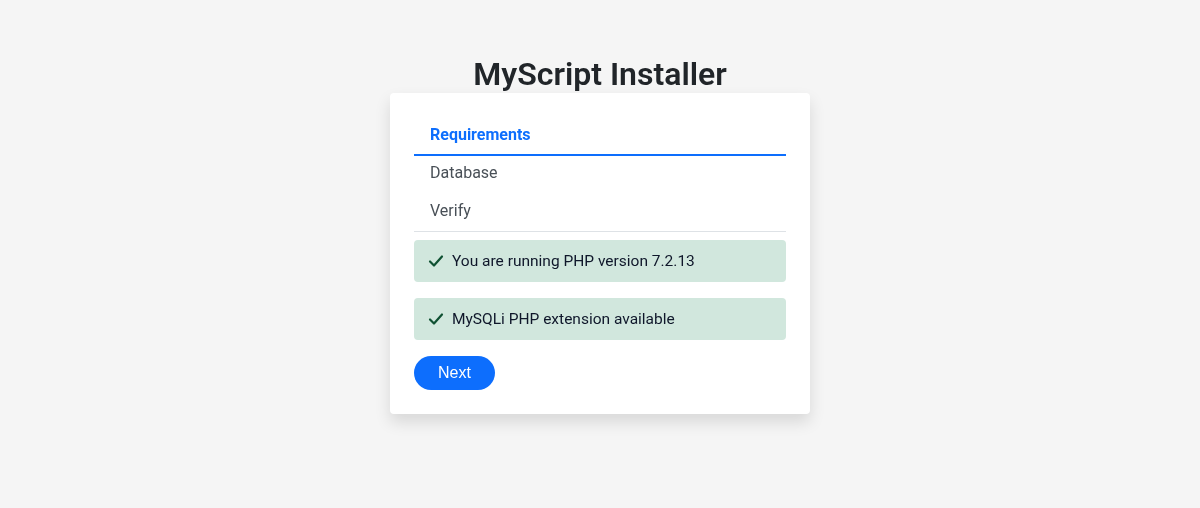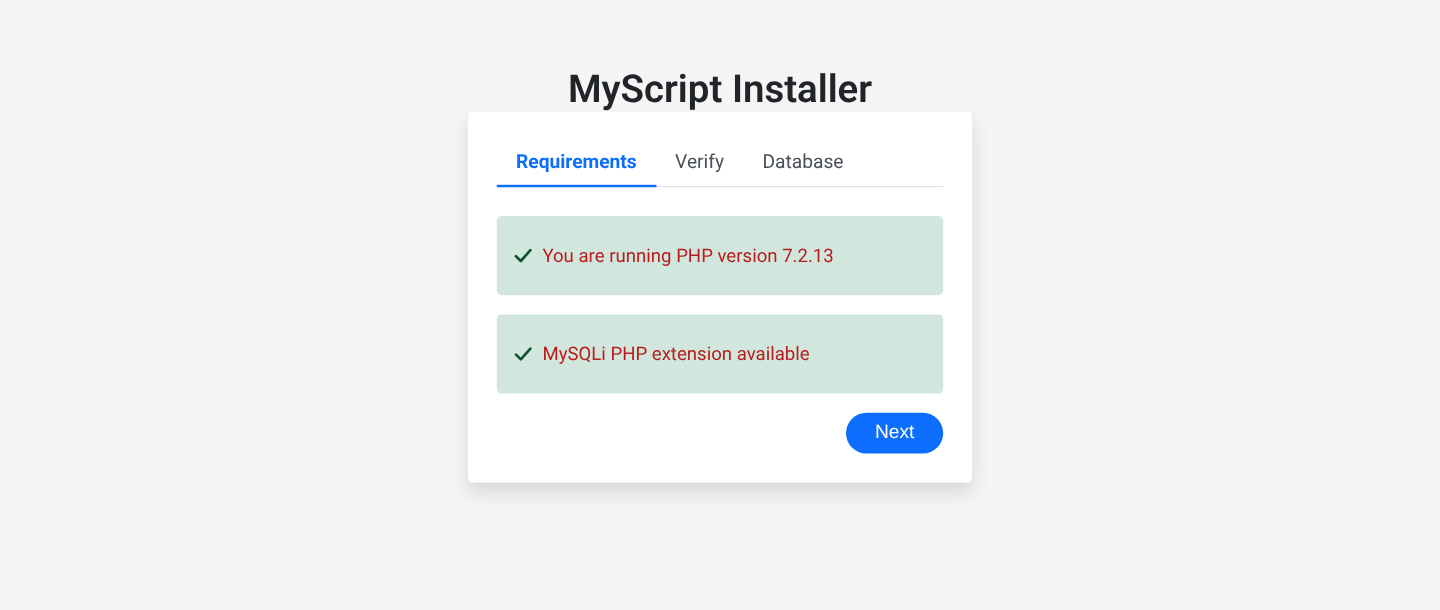--- a/index.html
+++ b/index.html
@@ -25,39 +25,40 @@
     .card {
       background: #fff;
       width: 420px;
       border-radius: 4px;
       box-shadow: 0 0.5rem 1rem rgba(0,0,0,0.12);
       padding: 24px;
     }
     .tabs {
       display: flex;
       border-bottom: 1px solid #dee2e6;
-      margin-bottom: 24px;
+      margin-bottom: 8px;
+      flex-direction: column;
     }
     .tab {
       padding: 8px 16px 10px;
       font-size: 16px;
       color: #495057;
       cursor: pointer;
       border-bottom: 2px solid transparent;
       margin-bottom: -1px;
     }
     .tab.active {
       color: #0d6efd;
       font-weight: 700;
       border-bottom: 2px solid #0d6efd;
     }
     .alert {
       background-color: #d1e7dd;
-      color: #b91c1c;
-      padding: 24px 14px;
+      color: #0f172a;
+      padding: 12px 14px;
       border-radius: 4px;
       margin-bottom: 16px;
       font-size: 15.5px;
       display: flex;
       align-items: center;
       gap: 8px;
     }
     .alert + .alert {
       margin-top: 16px;
     }
@@ -66,21 +67,20 @@
       height: 16px;
       flex-shrink: 0;
     }
     .check-icon svg {
       width: 100%;
       height: 100%;
       display: block;
     }
     .actions {
       display: flex;
-      justify-content: flex-end;
       margin-top: 5px;
     }
     .btn {
       background-color: #0d6efd;
       color: #fff;
       border: none;
       padding: 8px 24px;
       font-size: 16px;
       border-radius: 50px;
       cursor: pointer;
@@ -88,22 +88,22 @@
   </style>
 </head>
 <body>
 
 <h1 class="page-title">MyScript Installer</h1>
 
 <div class="card">
 
   <div class="tabs">
     <div class="tab active">Requirements</div>
+    <div class="tab">Database</div>
     <div class="tab">Verify</div>
-    <div class="tab">Database</div>
   </div>
 
   <div class="alert">
     <span class="check-icon">
       <svg viewBox="0 0 16 16" fill="none" stroke="#0f5132" stroke-width="2.2" stroke-linecap="round" stroke-linejoin="round">
         <polyline points="2,8.5 6,12.5 14,3.5"></polyline>
       </svg>
     </span>
     <span>You are running PHP version 7.2.13</span>
   </div>

